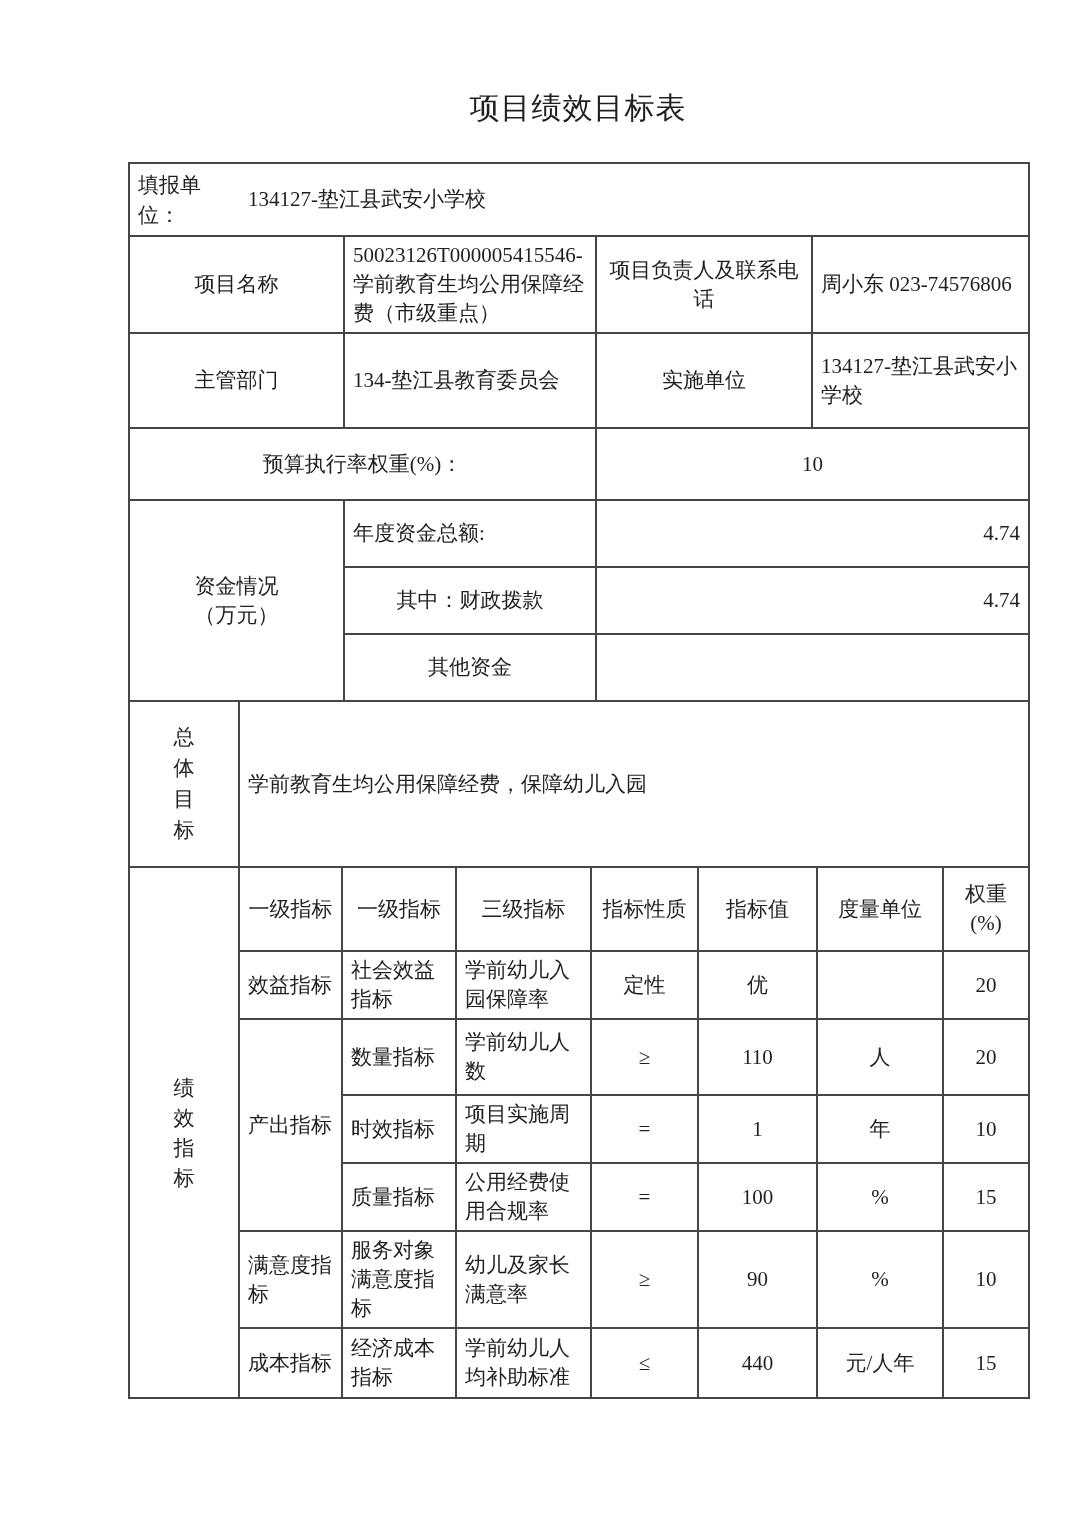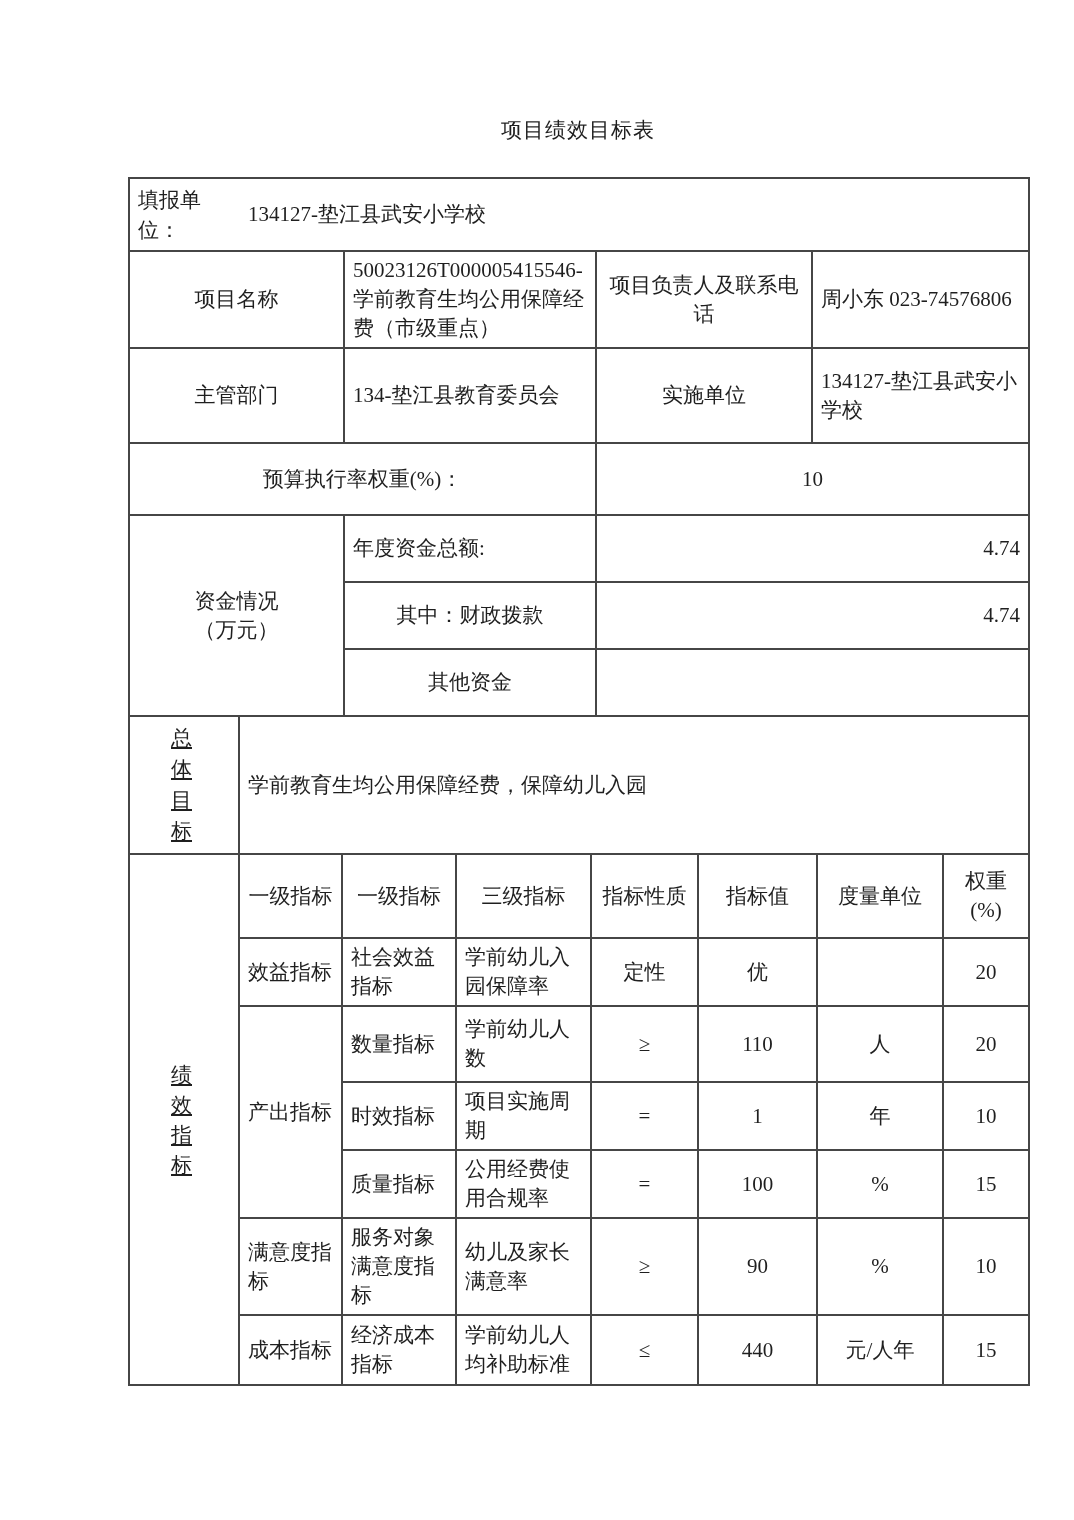--- a/index.html
+++ b/index.html
@@ -7,23 +7,23 @@
     position: relative;
     width: 1074px;
     height: 1520px;
     background: #ffffff;
     font-family: "Liberation Serif", "DejaVu Serif", serif;
     color: #1f1f1f;
     overflow: hidden;
   }
   .content { margin-left: 128px; width: 900px; }
   .title {
-    margin-top: 116px;
+    margin-top: 88px;
     text-align: center;
-    font-size: 21px;
+    font-size: 30px;
     letter-spacing: 1px;
   }
   .subtitle {
     margin-top: 27px;
     text-align: center;
     font-size: 25px;
   }
   table.tbl {
     border-collapse: collapse;
     table-layout: fixed;
@@ -47,25 +47,24 @@
   .h57 { height: 57px; }  .h126 { height: 126px; } .h74 { height: 74px; }
   .h58 { height: 58px; }  .h66 { height: 66px; }  .h53 { height: 53px; }
   .h60 { height: 60px; }
   
   .r1flex { display: flex; align-items: center; }
   .r1label { width: 66px; line-height: 30px; flex: none; }
   .r1value { margin-left: 44px; }
   
   .vtext {
     width: 26px;
-    margin: 2px auto;
+    margin: 16px auto;
     word-break: break-all;
-    text-align: left;
+    text-align: center;
     line-height: 31px;
-    text-decoration: underline;
   }
   .vtext.tight { line-height: 30px; }
 </style>
 </head>
 <body>
 
 <div class="page">
   <div class="content">
 
     <div class="title">项目绩效目标表</div>

